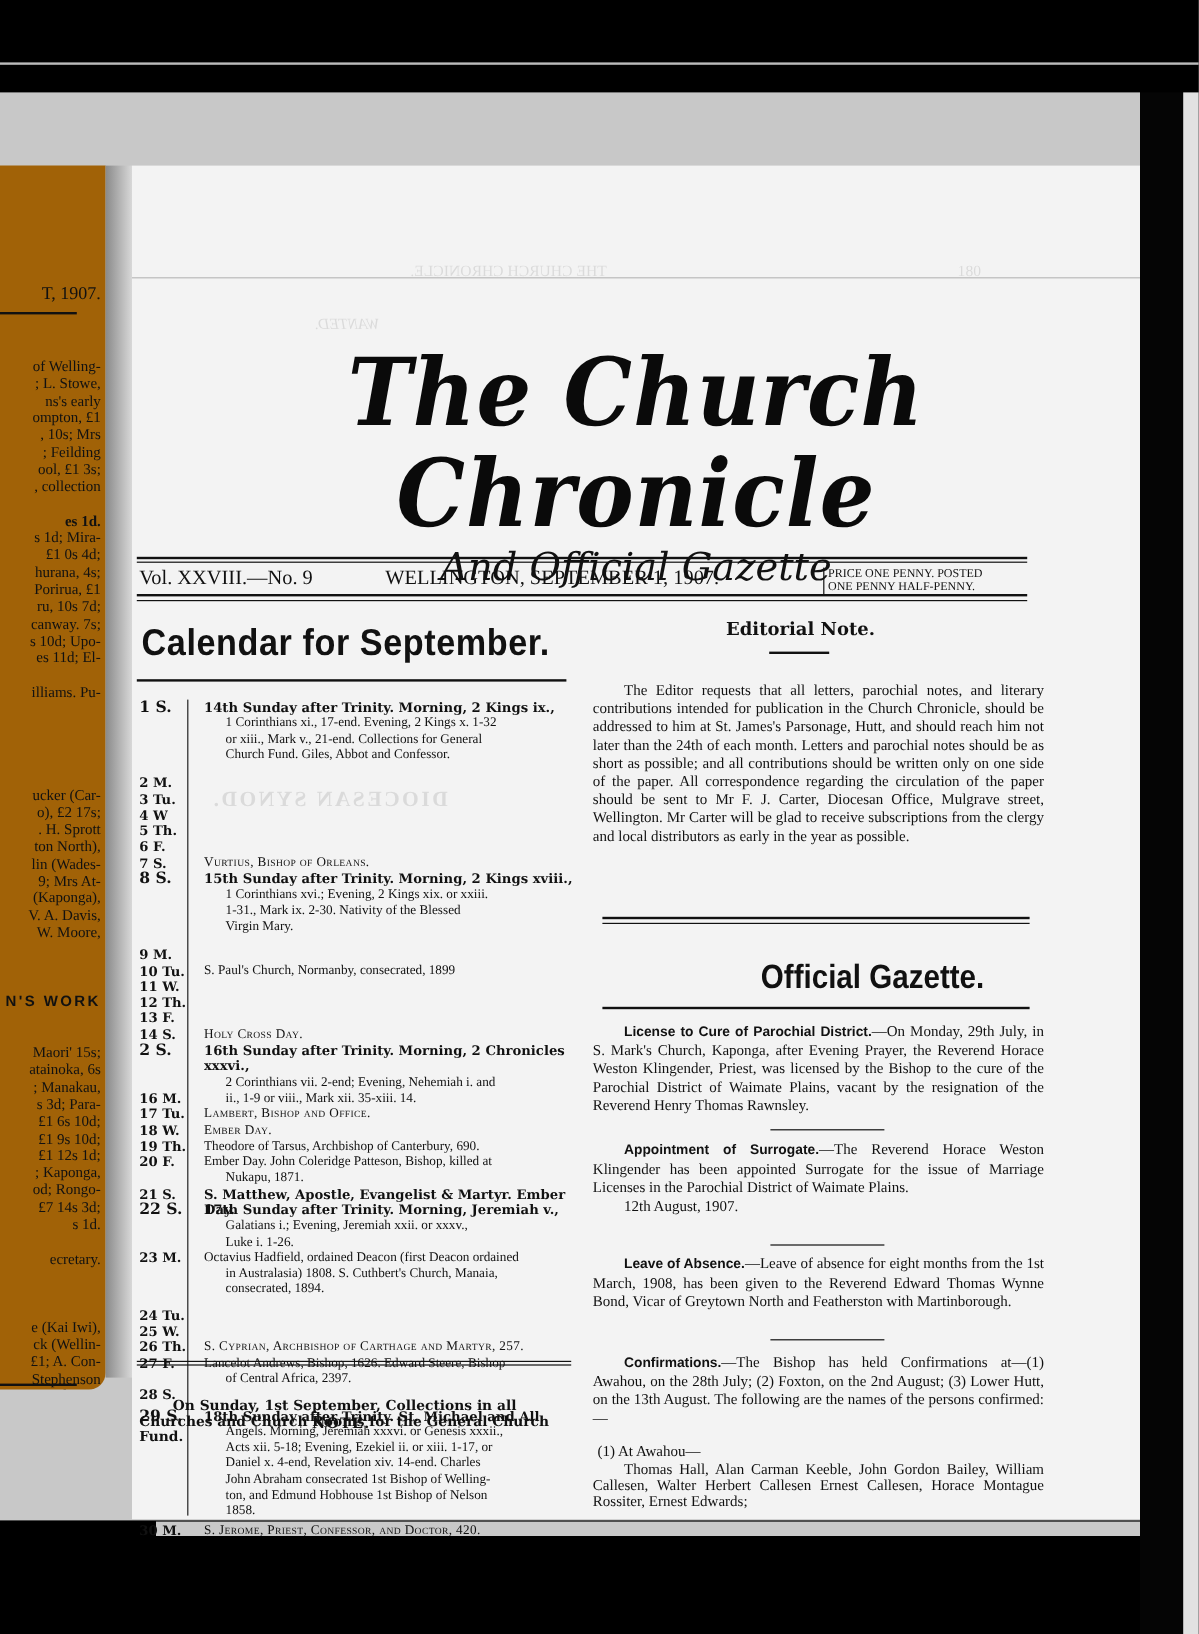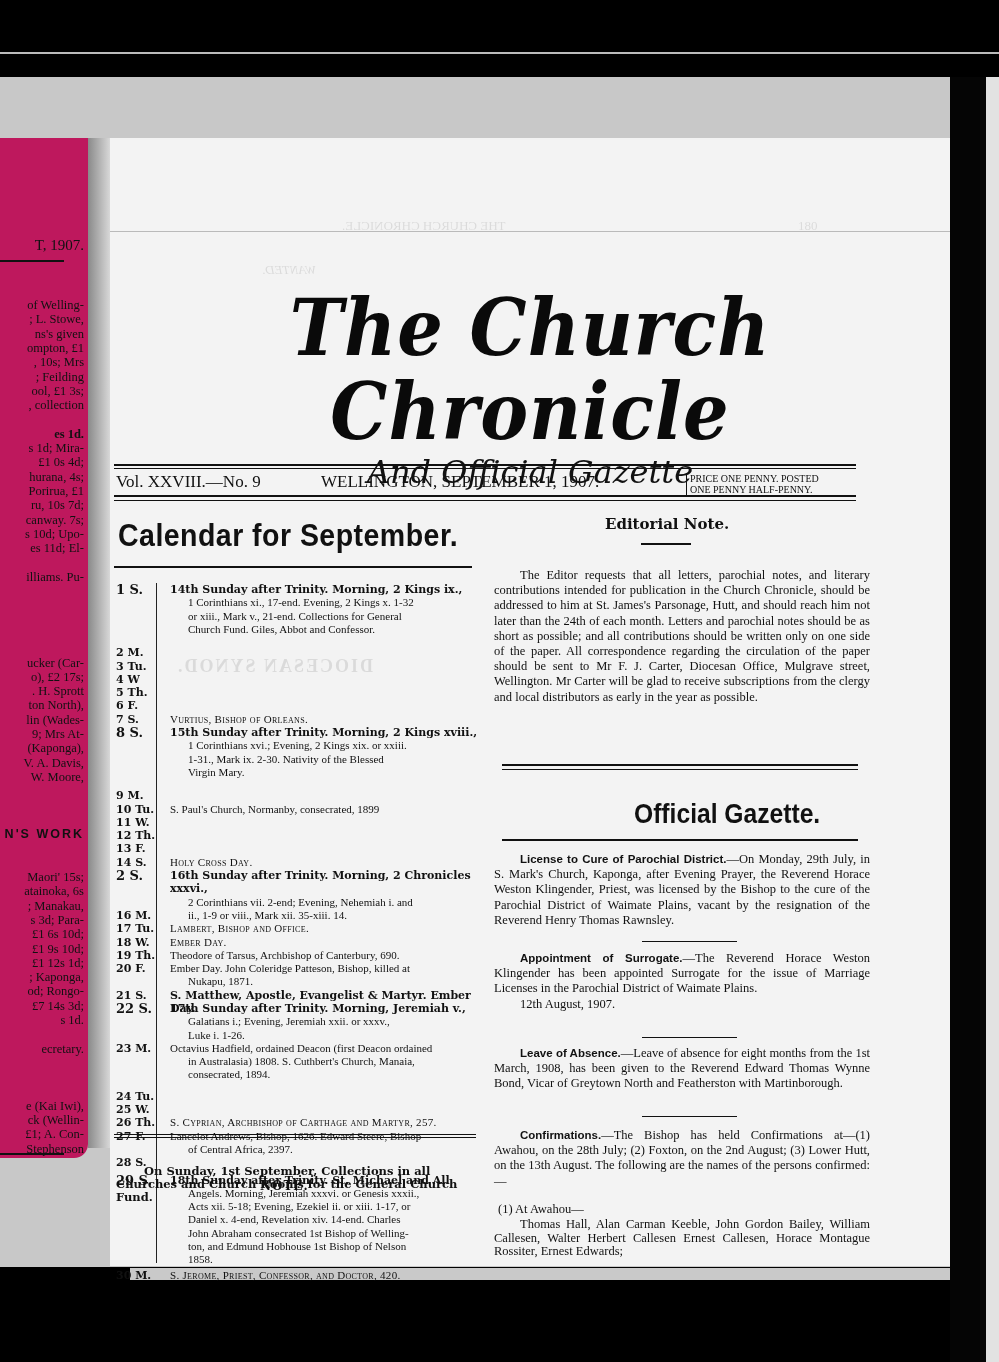--- a/index.html
+++ b/index.html
@@ -5,21 +5,21 @@
   html, body { margin:0; padding:0; }
   body { width:999px; height:1362px; background:#000; position:relative; overflow:hidden;
          font-family:"Liberation Serif","DejaVu Serif",serif; color:#111; }
   .film-edge { position:absolute; left:0; right:0; top:52px; height:2px; background:#bbb; }
   .behind { position:absolute; left:0; top:77px; width:950px; height:1190px; background:#c8c8c8; }
   .behind-bottom { position:absolute; left:130px; top:1268px; width:820px; height:12px; background:#c9c9c9; }
   .right-bar { position:absolute; left:950px; top:77px; width:36px; height:1285px; background:#050505; }
   .right-strip { position:absolute; left:986px; top:77px; width:13px; height:1285px; background:#e2e2e2; }
 
   
-  .leftpage { position:absolute; left:0; top:138px; width:88px; height:1020px; background:#be185d;
+  .leftpage { position:absolute; left:0; top:138px; width:88px; height:1020px; background:#a16207;
               overflow:hidden; border-radius:0 0 14px 0; }
   .leftshade { position:absolute; left:88px; top:138px; width:22px; height:1010px;
                background:linear-gradient(to right,#8a8a8a,#d8d8d8); }
   .leftpage .lp { position:absolute; right:4px; font-size:12.5px; line-height:14.2px; white-space:nowrap; text-align:right; }
   .lp-head { top:100px; font-size:15px !important; }
   .lp-rule { position:absolute; left:0; right:24px; height:2px; background:#111; }
 
   
   .page { position:absolute; left:110px; top:138px; width:840px; height:1128px; background:#f3f3f3; }
   .ghost { position:absolute; color:rgba(0,0,0,0.10); font-size:13px; white-space:nowrap; }
@@ -65,21 +65,21 @@
 <div class="behind-bottom"></div>
 <div class="right-bar"></div>
 <div class="right-strip"></div>
 
 <div class="leftpage">
   <div class="lp lp-head">T, 1907.</div>
   <div class="lp-rule" style="top:122px"></div>
   <div id="lp-lines">
       <div class="lp" style="top: 160px;">of Welling-</div>
       <div class="lp" style="top: 174.3px;">; L. Stowe,</div>
-      <div class="lp" style="top: 188.6px;">ns's given</div>
+      <div class="lp" style="top: 188.6px;">ns's early</div>
       <div class="lp" style="top: 202.9px;">ompton, £1</div>
       <div class="lp" style="top: 217.2px;">, 10s; Mrs</div>
       <div class="lp" style="top: 231.5px;">;  Feilding</div>
       <div class="lp" style="top: 245.8px;">ool, £1 3s;</div>
       <div class="lp" style="top: 260.1px;">, collection</div>
       <div class="lp" style="top: 274.4px;"></div>
       <div class="lp" style="top: 288.7px; font-weight: bold;">es 1d.</div>
       <div class="lp" style="top: 303px;">s 1d; Mira-</div>
       <div class="lp" style="top: 317.3px;">£1 0s 4d;</div>
       <div class="lp" style="top: 331.6px;">hurana, 4s;</div>

